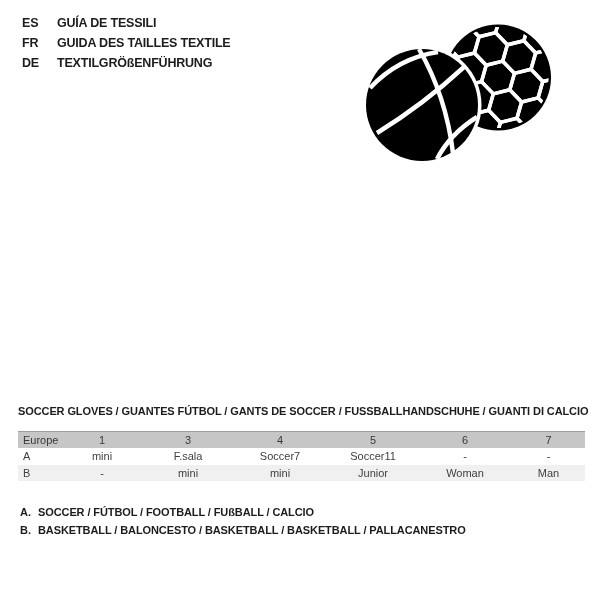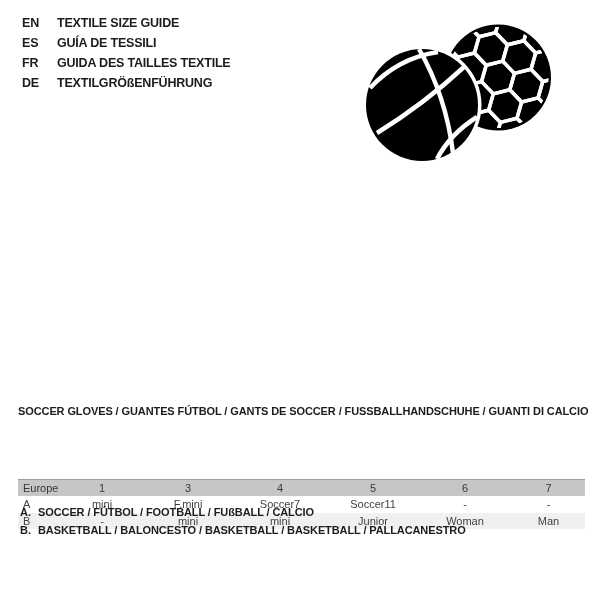--- a/index.html
+++ b/index.html
@@ -21,21 +21,21 @@
   
   .balls-svg { position:absolute; left:358px; top:10px; }
 
   
   .guide-title {
     position:absolute; left:18px; top:405px;
     font-size:11px; font-weight:bold; letter-spacing:-0.1px; white-space:nowrap;
   }
   .size-table {
     position:absolute; left:18px; top:431px; width:567px;
-    font-size:11px; color:#3f3f3f;margin-top:48px;
+    font-size:11px; color:#3f3f3f;
   }
   .trow {
     display:grid;
     grid-template-columns:42px 84px 88px 96px 90px 94px 73px;
     height:16px; align-items:center;
   }
   .trow.thead { background:#c5c6c5; border-top:1px solid #9c9e9c; color:#383838; }
   .trow.alt   { background:#f0f0f0; border-top:1px solid #ffffff; }
   .tc { text-align:center; white-space:nowrap; overflow:hidden; }
   .tc.first { text-align:left; padding-left:5px; }
@@ -43,24 +43,20 @@
   
   .notes { position:absolute; left:20px; top:504px; font-size:11px; font-weight:bold; }
   .note-row { display:flex; line-height:17.5px; }
   .note-label { width:18px; }
   .note-text { white-space:nowrap; letter-spacing:-0.1px; }
 </style>
 </head>
 <body>
 
 <div class="lang-block">
-  <div class="lang-row">
-    <span class="lang-code">EN</span>
-    <span class="lang-label">TEXTILE SIZE GUIDE</span>
-  </div>
   <div class="lang-row">
     <span class="lang-code">ES</span>
     <span class="lang-label">GUÍA DE TESSILI</span>
   </div>
   <div class="lang-row">
     <span class="lang-code">FR</span>
     <span class="lang-label">GUIDA DES TAILLES TEXTILE</span>
   </div>
   <div class="lang-row">
     <span class="lang-code">DE</span>
@@ -121,21 +117,21 @@
     <div class="tc">1</div>
     <div class="tc">3</div>
     <div class="tc">4</div>
     <div class="tc">5</div>
     <div class="tc">6</div>
     <div class="tc">7</div>
   </div>
   <div class="trow">
     <div class="tc first">A</div>
     <div class="tc">mini</div>
-    <div class="tc">F.mini</div>
+    <div class="tc">F.sala</div>
     <div class="tc">Soccer7</div>
     <div class="tc">Soccer11</div>
     <div class="tc">-</div>
     <div class="tc">-</div>
   </div>
   <div class="trow alt">
     <div class="tc first">B</div>
     <div class="tc">-</div>
     <div class="tc">mini</div>
     <div class="tc">mini</div>

